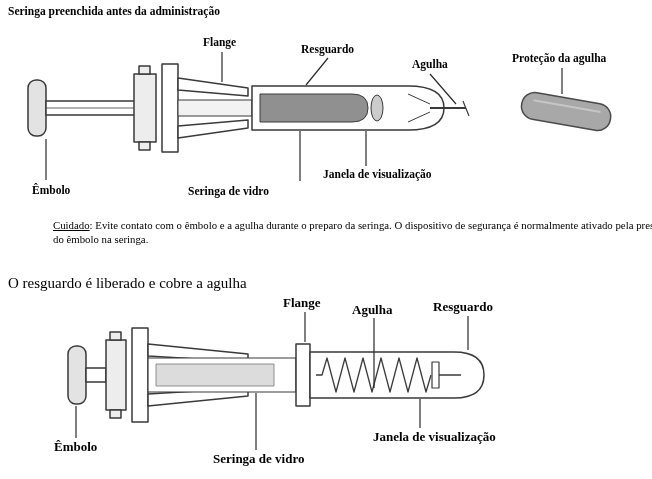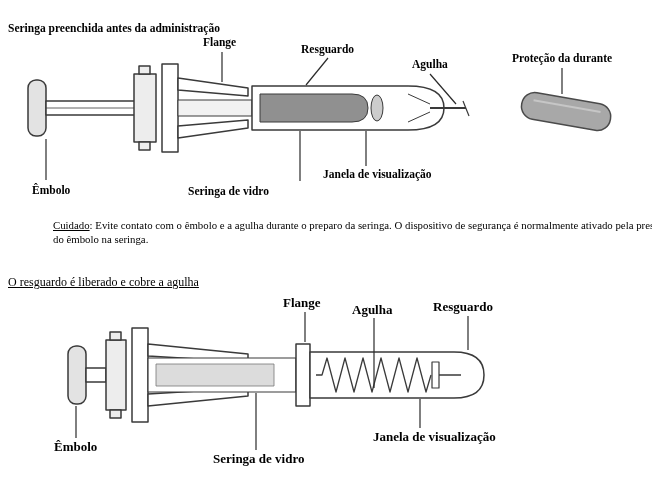--- a/index.html
+++ b/index.html
@@ -5,34 +5,34 @@
   * { margin:0; padding:0; box-sizing:border-box; }
   html,body { background:#fff; }
   body {
     width:652px; height:479px;
     font-family:"Liberation Serif", serif;
     color:#000;
     position:relative;
   }
   .page { position:relative; width:652px; height:479px; background:#fff; overflow:hidden; }
   .sec-title { position:absolute; font-weight:bold; font-size:11.5px; white-space:nowrap; }
-  .sub-text  { position:absolute; font-size:12px; white-space:nowrap;text-decoration:underline; }
+  .sub-text  { position:absolute; font-size:15px; white-space:nowrap; }
   .caution   { position:absolute; left:8px; top:219px; width:626px; font-size:10.8px; line-height:1.28;margin-left:45px; }
   .caution .u { text-decoration:underline; }
   .diagram { position:absolute; left:16px; width:652px; }
   .diagram svg { position:absolute; left:0; top:0; }
   .dlabel1 { position:absolute; font-weight:bold; font-size:11.5px; white-space:nowrap; }
   .dlabel2 { position:absolute; font-weight:bold; font-size:13px; white-space:nowrap; }
 </style>
 </head>
 <body>
 
 <div class="page">
 
-  <div class="sec-title" style="left:8px; top:22px;text-align:center;">Seringa preenchida antes da administração</div>
+  <div class="sec-title" style="left:8px; top:5px;text-align:center;">Seringa preenchida antes da administração</div>
 
   <div class="diagram" style="top:28px; height:180px;">
 
     <svg width="652" height="180" viewBox="0 0 652 180">
       <g stroke="#3a3a3a" stroke-width="1.5" fill="none" stroke-linejoin="round">
         <rect x="12" y="52" width="18" height="56" rx="8" fill="#e3e3e3"></rect>
         <rect x="30" y="73" width="90" height="14" fill="#ffffff"></rect>
         <line x1="30" y1="80" x2="120" y2="80" stroke-width="0.8"></line>
         <rect x="118" y="46" width="22" height="68" fill="#ededed"></rect>
         <rect x="123" y="38" width="11" height="8" fill="#ededed"></rect>
@@ -59,21 +59,21 @@
         <line x1="546" y1="40" x2="546" y2="66"></line>
         <line x1="30" y1="152" x2="30" y2="111"></line>
         <line x1="284" y1="153" x2="284" y2="103"></line>
         <line x1="350" y1="138" x2="350" y2="103"></line>
       </g>
     </svg>
 
     <div class="dlabel1" style="left:187px; top:8px;">Flange</div>
     <div class="dlabel1" style="left:285px; top:15px;">Resguardo</div>
     <div class="dlabel1" style="left:396px; top:30px;">Agulha</div>
-    <div class="dlabel1" style="left:496px; top:24px;">Proteção da durante</div>
+    <div class="dlabel1" style="left:496px; top:24px;">Proteção da agulha</div>
     <div class="dlabel1" style="left:16px;  top:156px;">Êmbolo</div>
     <div class="dlabel1" style="left:172px; top:157px;">Seringa de vidro</div>
     <div class="dlabel1" style="left:307px; top:140px;">Janela de visualização</div>
   </div>
 
   <div class="caution">
     <span class="u">Cuidado</span><span>: Evite contato com o êmbolo e a agulha durante o preparo da seringa. O dispositivo de segurança é normalmente ativado pela pressão do êmbolo na seringa.</span>
   </div>
 
   <div class="sub-text" style="left:8px; top:275px;">O resguardo é liberado e cobre a agulha</div>

